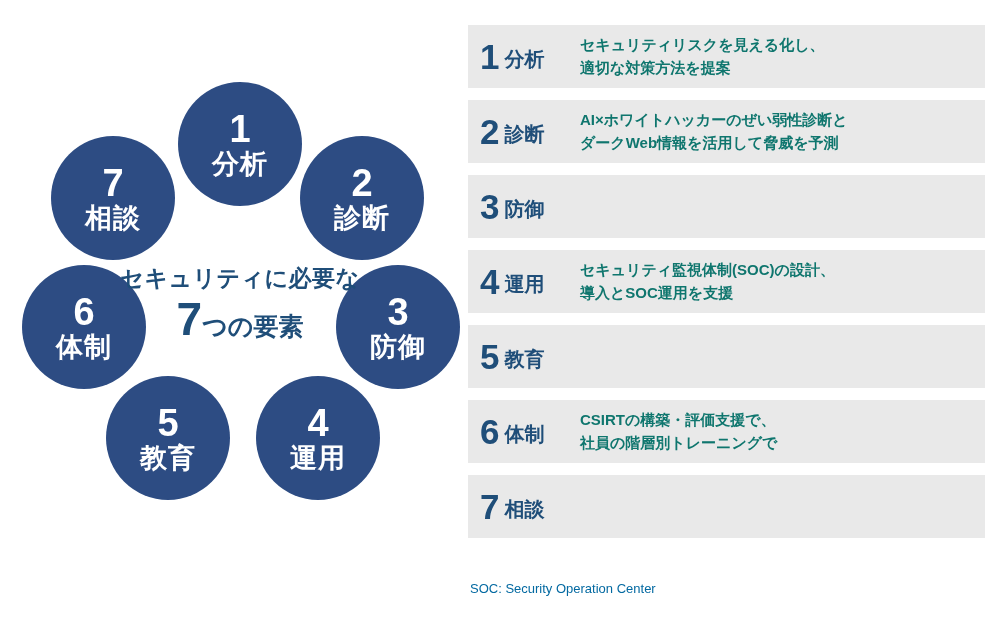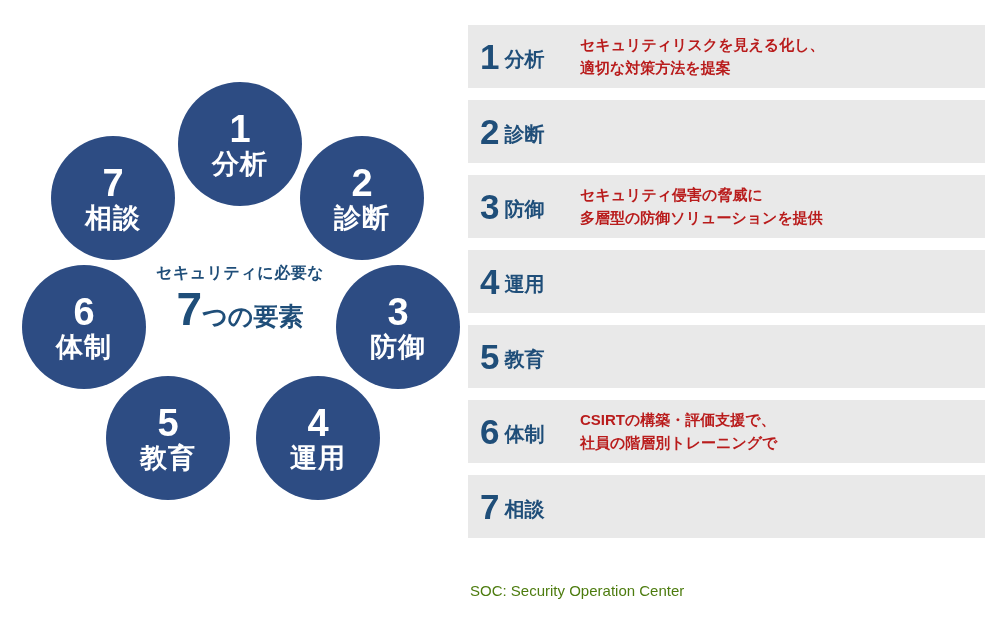--- a/index.html
+++ b/index.html
@@ -39,21 +39,21 @@
   .c6 { left:  22px; top: 265px; }
   .c7 { left:  51px; top: 136px; }
 
   .center-caption {
     position: absolute;
     left: 120px; top: 263px;
     width: 240px;
     text-align: center;
     color: var(--accent, #1f4e79);
   }
-  .ct-line1 { font-size: 16px; font-weight: bold; letter-spacing: 0.5px; }
+  .ct-line1 { font-size: 23px; font-weight: bold; letter-spacing: 0.5px; }
   .ct-line2 { margin-top: -2px; white-space: nowrap; }
   .ct-big    { font-size: 46px; font-weight: bold; vertical-align: baseline; }
   .ct-suffix { font-size: 25px; font-weight: bold; vertical-align: baseline; }
 
   
   .list {
     position: absolute;
     left: 468px; top: 25px;
     width: 517px;
     display: flex; flex-direction: column;
@@ -73,32 +73,32 @@
     gap: 5px;
     color: var(--accent, #1f4e79);
     white-space: nowrap;
   }
   .row-num   { font-size: 35px; font-weight: bold; }
   .row-label { font-size: 20px; font-weight: bold; padding-top: 6px; }
   .row-desc {
     flex: 1;
     font-size: 15px;
     font-weight: bold;
-    color: #b91c1c;
+    color: #0f766e;
     line-height: 1.5;
     white-space: pre-line;
     padding-right: 24px;
   }
 
   
   .footnotes {
     position: absolute;
     left: 470px; top: 580px;
-    font-size: 15px;
-    color: #4d7c0f;
+    font-size: 13px;
+    color: #0369a1;
     line-height: 1.45;
   }
 </style>
 </head>
 <body>
 
 <div class="canvas">
 
   <div class="wheel">
 
@@ -146,36 +146,38 @@
       </div>
       <div class="row-desc">セキュリティリスクを見える化し、
 適切な対策方法を提案</div>
     </div>
 
     <div class="row">
       <div class="row-head">
         <span class="row-num">2</span>
         <span class="row-label">診断</span>
       </div>
+      <div class="row-desc">AI×ホワイトハッカーのぜい弱性診断と
+ダークWeb情報を活用して脅威を予測</div>
     </div>
 
     <div class="row">
       <div class="row-head">
         <span class="row-num">3</span>
         <span class="row-label">防御</span>
       </div>
-      <div class="row-desc">セキュリティ侵害の脅威に
-多層型の防御ソリューションを提供</div>
     </div>
 
     <div class="row">
       <div class="row-head">
         <span class="row-num">4</span>
         <span class="row-label">運用</span>
       </div>
+      <div class="row-desc">セキュリティ監視体制(SOC)の設計、
+導入とSOC運用を支援</div>
     </div>
 
     <div class="row">
       <div class="row-head">
         <span class="row-num">5</span>
         <span class="row-label">教育</span>
       </div>
     </div>
 
     <div class="row">

